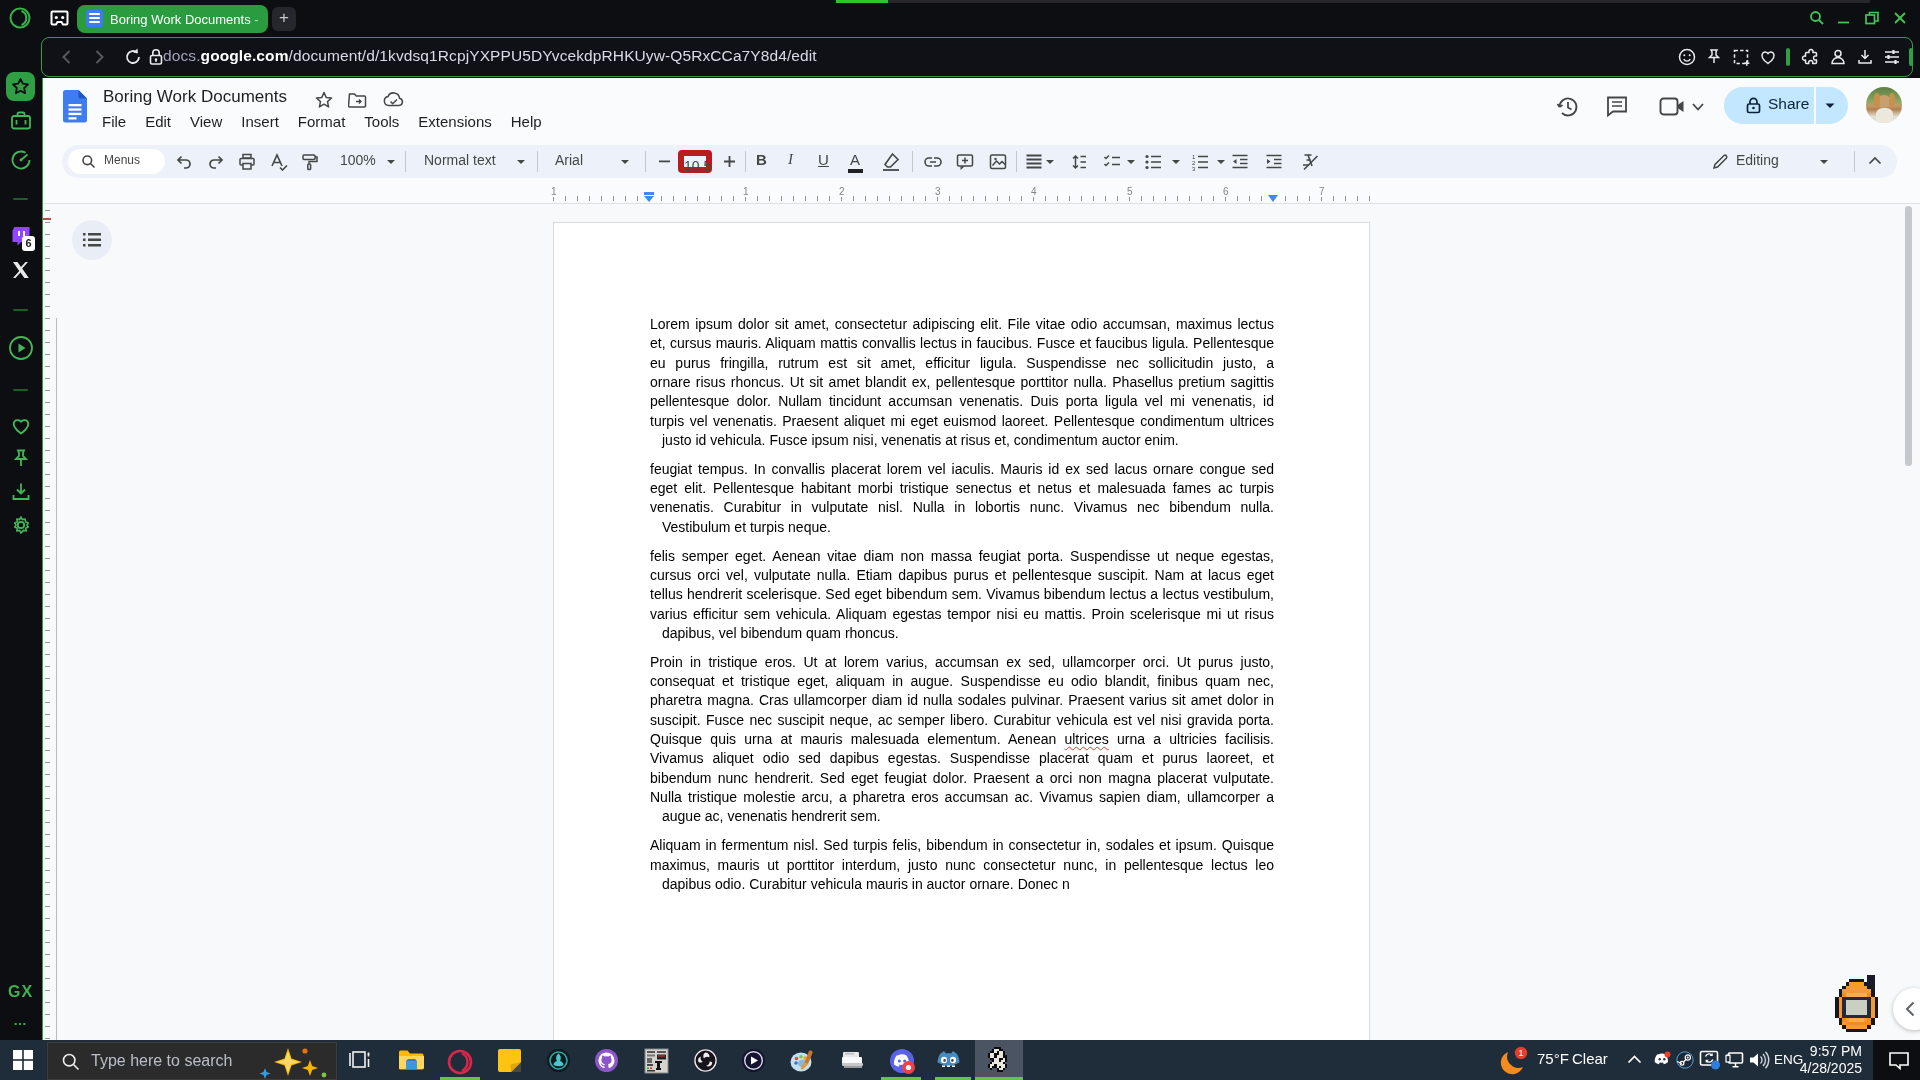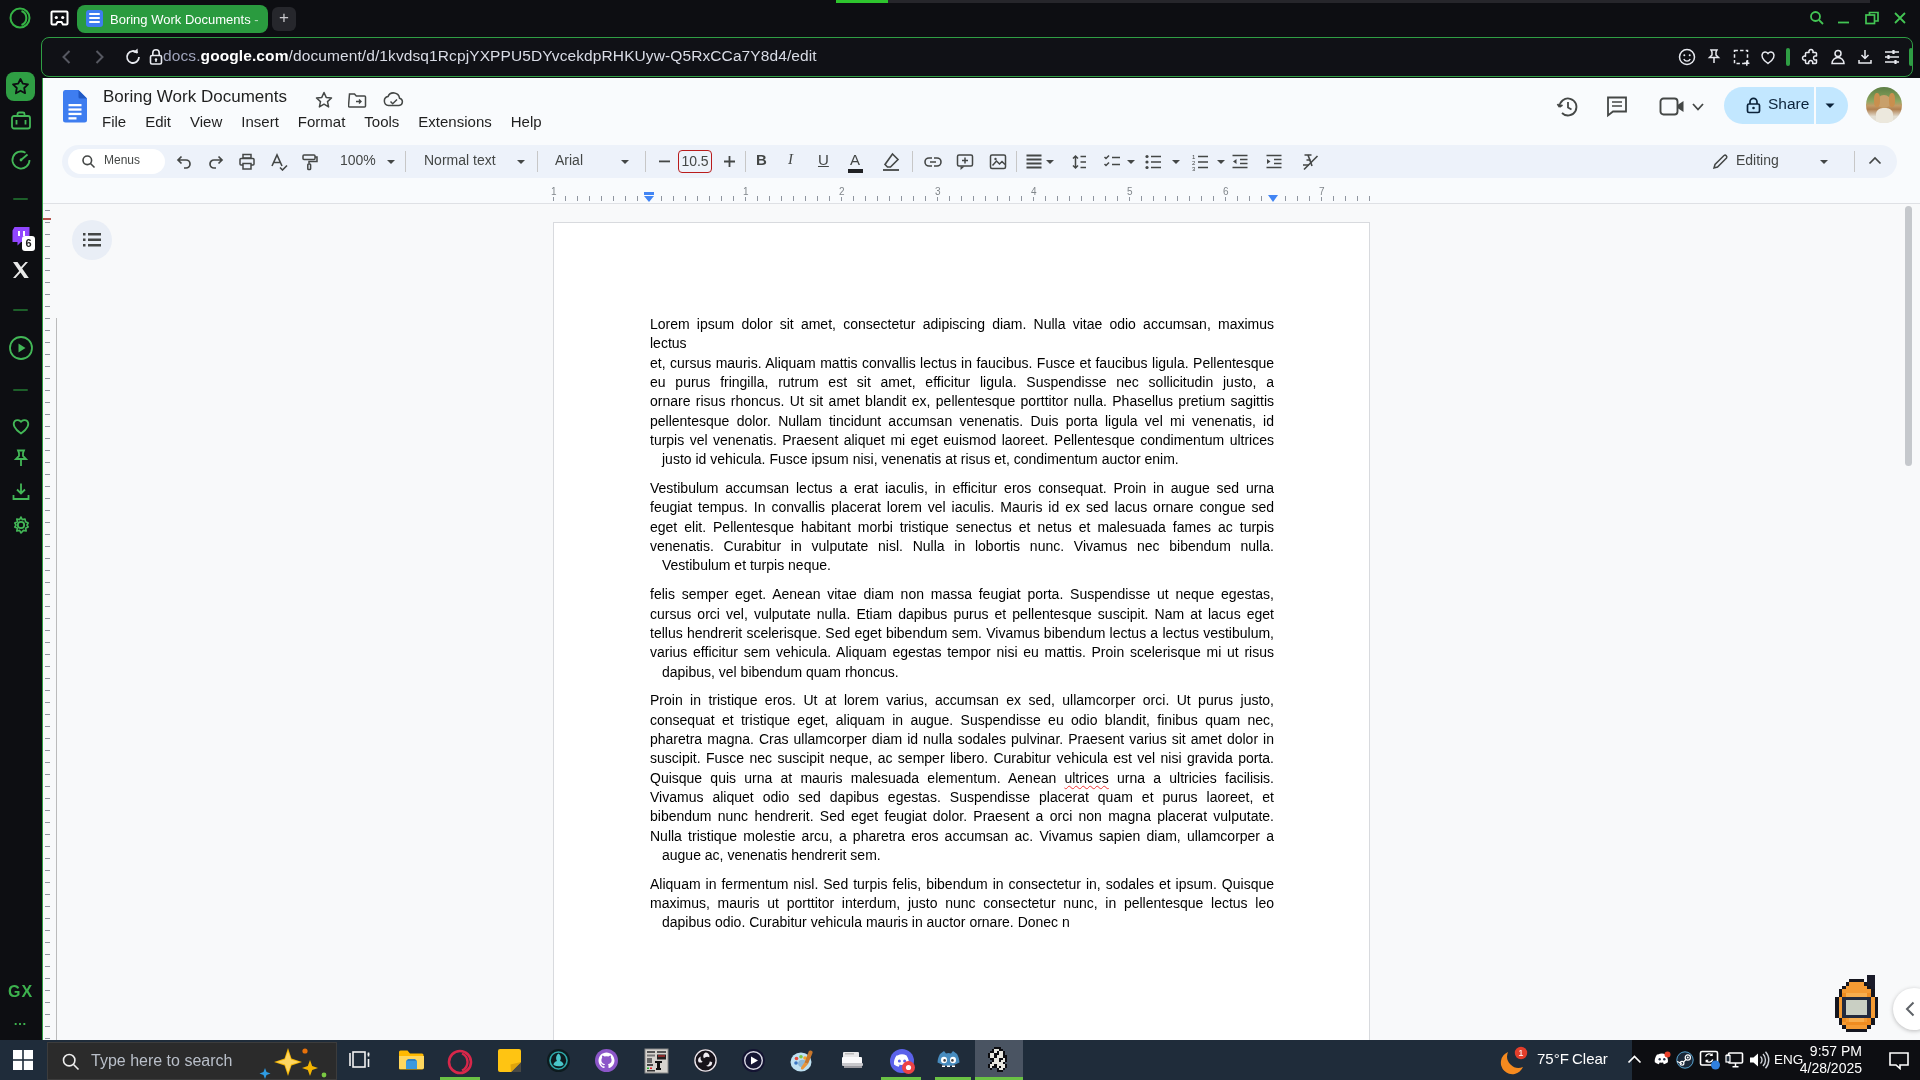--- a/index.html
+++ b/index.html
@@ -63,21 +63,21 @@
 #outlinebtn { position:absolute; left:29px; top:16px; width:40px; height:40px; border-radius:50%; background:#e9eef6; }
 #vruler { position:absolute; left:2px; top:0px; width:12px; height:836px;
   background:repeating-linear-gradient(to bottom, #9096a0 0 1px, transparent 1px 12px); background-position:0 6px; background-size:5px 100%; background-repeat:no-repeat; }
 #vline { position:absolute; left:13px; top:114px; width:1px; height:722px; background:#bbb; }
 #scrollthumb { position:absolute; left:1862px; top:2px; width:7px; height:260px; background:#c5c8cc; border-radius:4px; }
 
 #pet { position:absolute; left:1792px; top:771px; }
 #sidecollapse { position:absolute; left:1850px; top:784px; width:42px; height:42px; border-radius:50%; background:#fff; box-shadow:0 1px 4px rgba(0,0,0,.25); }
 
 
-#taskbar { position:absolute; left:0; top:1040px; width:1632px; height:40px; background:#1f2c3a; }
+#taskbar { position:absolute; left:0; top:1040px; width:1873px; height:40px; background:#1f2c3a; }
 #searchbox { position:absolute; left:47px; top:2px; width:290px; height:38px; background:#2b2b2b; border:1px solid #3c3c3c; }
 #searchbox .st { position:absolute; left:43px; top:9px; font-size:16px; color:#b9bfc9; }
 .tico { position:absolute; top:8px; }
 .runline { position:absolute; top:37px; height:3px; background:#6ac244; }
 #activecell { position:absolute; left:975px; top:0px; width:48px; height:40px; background:#4a5462; }
 .trayt { position:absolute; font-size:15px; color:#fff; white-space:nowrap; }
 #clock { position:absolute; left:1798px; top:3px; width:64px; text-align:right; font-size:14px; color:#fff; line-height:17px; }
 </style>
 </head>
 <body>
@@ -330,21 +330,21 @@
         </svg>
       <div class="tsep" style="left:475px"></div>
       <div class="tbt" style="left:493px">Arial</div>
       <svg class="tbi" style="left:558px;top:14px" width="10" height="6" viewBox="0 0 10 6">
           <path d="M1 1 L5 5 L9 1 Z" fill="#444746"></path>
         </svg>
       <div class="tsep" style="left:583px"></div>
       <svg class="tbi" style="left:597px;top:15px" width="12" height="3" viewBox="0 0 12 3">
           <rect x="0" y="0.5" width="11" height="1.8" fill="#444746"></rect>
         </svg>
-      <div class="abs" style="left:616px;top:5px;width:34px;height:23px;border:1px solid #b91c1c;border-radius:4px;font-size:14px;color:#444746;text-align:center;line-height:21px">10.5</div>
+      <div class="abs" style="left:616px;top:5px;width:34px;height:23px;border:6px solid #b91c1c;border-radius:4px;font-size:14px;color:#444746;text-align:center;line-height:21px">10.5</div>
       <svg class="tbi" style="left:661px;top:10px" width="13" height="13" viewBox="0 0 13 13">
           <path d="M6.5 1 V12 M1 6.5 H12" stroke="#444746" stroke-width="1.8"></path>
         </svg>
       <div class="tsep" style="left:683px"></div>
       <div class="tbt" style="left:694px;font-weight:bold;font-size:15px;top:6px">B</div>
       <div class="tbt" style="left:726px;font-style:italic;font-weight:500;font-size:15px;top:6px;font-family:'Liberation Serif',serif">I</div>
       <div class="tbt" style="left:756px;text-decoration:underline;font-size:15px;top:6px">U</div>
       <div class="abs" style="left:788px;top:6px;font-size:15px;color:#444746">A</div>
       <div class="abs" style="left:786px;top:24px;width:15px;height:3.5px;background:#202124"></div>
       <svg class="tbi" style="left:820px;top:7px" width="18" height="19" viewBox="0 0 18 19">
@@ -447,30 +447,29 @@
     </div>
     <div id="rulerline"></div>
 
     <div id="canvas">
       <div id="vruler"></div>
         <div class="abs" style="left:0px;top:14px;width:8px;height:2px;background:#b5544d"></div>
       <div id="vline"></div>
       <div id="page">
         <div id="textblock">
 <div class="par">
-              <div class="jl">Lorem ipsum dolor sit amet, consectetur adipiscing diam. Nulla vitae odio accumsan, maximus lectus</div>
+              <div class="jl">Lorem ipsum dolor sit amet, consectetur adipiscing elit. File vitae odio accumsan, maximus lectus</div>
               <div class="jl">et, cursus mauris. Aliquam mattis convallis lectus in faucibus. Fusce et faucibus ligula. Pellentesque</div>
               <div class="jl">eu purus fringilla, rutrum est sit amet, efficitur ligula. Suspendisse nec sollicitudin justo, a</div>
               <div class="jl">ornare risus rhoncus. Ut sit amet blandit ex, pellentesque porttitor nulla. Phasellus pretium sagittis</div>
               <div class="jl">pellentesque dolor. Nullam tincidunt accumsan venenatis. Duis porta ligula vel mi venenatis, id</div>
               <div class="jl">turpis vel venenatis. Praesent aliquet mi eget euismod laoreet. Pellentesque condimentum ultrices</div>
               <div class="ll">justo id vehicula. Fusce ipsum nisi, venenatis at risus et, condimentum auctor enim.</div>
             </div>
 <div class="par">
-              <div class="jl">Vestibulum accumsan lectus a erat iaculis, in efficitur eros consequat. Proin in augue sed urna</div>
               <div class="jl">feugiat tempus. In convallis placerat lorem vel iaculis. Mauris id ex sed lacus ornare congue sed</div>
               <div class="jl">eget elit. Pellentesque habitant morbi tristique senectus et netus et malesuada fames ac turpis</div>
               <div class="jl">venenatis. Curabitur in vulputate nisl. Nulla in lobortis nunc. Vivamus nec bibendum nulla.</div>
               <div class="ll">Vestibulum et turpis neque.</div>
             </div>
 <div class="par">
               <div class="jl">felis semper eget. Aenean vitae diam non massa feugiat porta. Suspendisse ut neque egestas,</div>
               <div class="jl">cursus orci vel, vulputate nulla. Etiam dapibus purus et pellentesque suscipit. Nam at lacus eget</div>
               <div class="jl">tellus hendrerit scelerisque. Sed eget bibendum sem. Vivamus bibendum lectus a lectus vestibulum,</div>
               <div class="jl">varius efficitur sem vehicula. Aliquam egestas tempor nisi eu mattis. Proin scelerisque mi ut risus</div>

